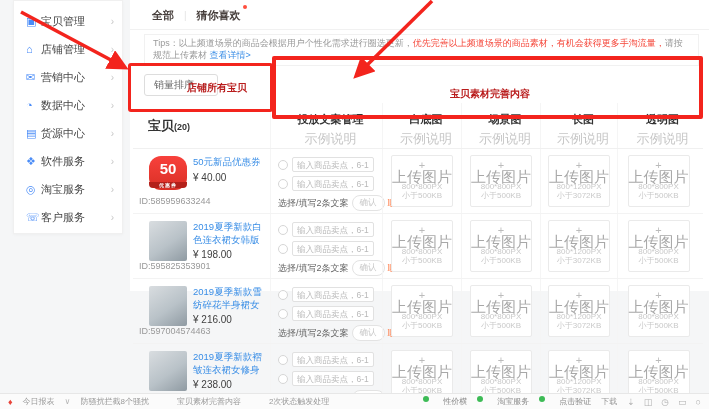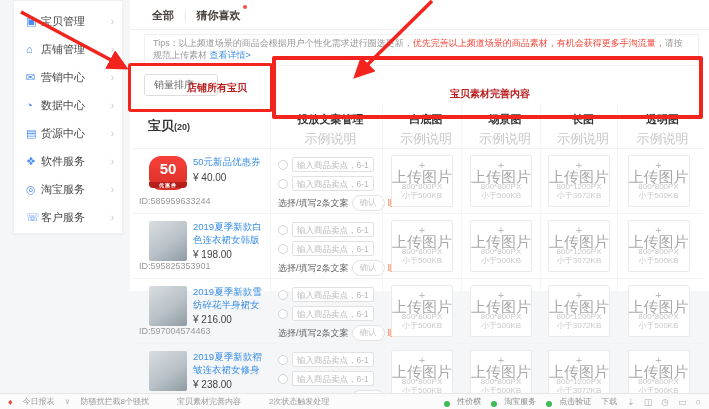--- a/index.html
+++ b/index.html
@@ -81,21 +81,21 @@
   .anno-svg { left:0; top:0; width:709px; height:409px; }
 
   
   .statusbar { position:absolute; left:0; bottom:0; width:709px; height:16px; background:#fbfbfb;
                border-top:1px solid #e7e7e7; z-index:50; display:flex; align-items:center;
                padding:0 8px; font-size:8px; color:#9a9a9a; gap:10px; }
   .sb-icon { color:#e8443a; font-size:9px; }
   .sb-caret { color:#b5b5b5; }
   .sb-ticker { display:flex; gap:28px; }
   .sb-right { margin-left:auto; display:flex; align-items:center; gap:10px; }
-  .sb-badge { display:flex; align-items:flex-end; gap:7px; color:#8a8a8a; }
+  .sb-badge { display:flex; align-items:flex-start; gap:14px; color:#8a8a8a; }
   .sb-dot { width:6px; height:6px; border-radius:50%; background:#3dbb56; }
   .sb-glyphs { display:flex; gap:9px; color:#b0b0b0; font-size:9px; }
 </style>
 </head>
 <body>
 
 <div class="page">
 
   <div class="sidebar">
       <div class="side-item">

